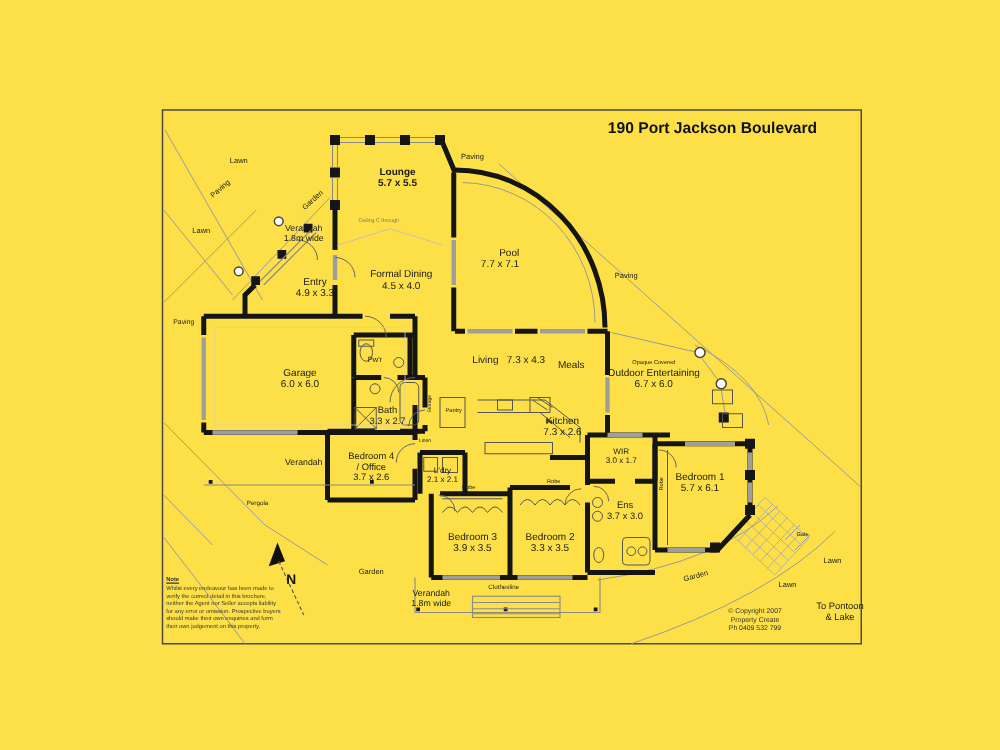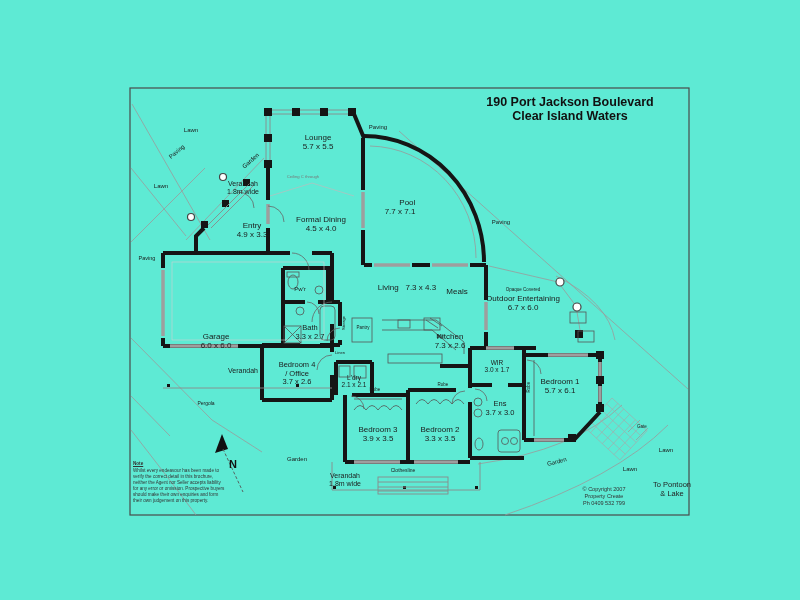--- a/index.html
+++ b/index.html
@@ -1,16 +1,16 @@
 <!DOCTYPE html>
 <html><head>
 <meta charset="utf-8">
 <style>
   html,body{margin:0;padding:0;background:#ffffff;}
-  .canvas{position:relative;width:800px;height:600px;background:#5eead4;overflow:hidden;
+  .canvas{position:relative;width:800px;height:600px;background:#fde047;overflow:hidden;
           font-family:"Liberation Sans", sans-serif;color:#1b1b1b;}
   svg{position:absolute;left:0;top:0;}
   .title{position:absolute;left:450px;top:95px;width:240px;text-align:center;
          font-weight:bold;font-size:12.5px;line-height:14px;color:#111;}
   .lbl{position:absolute;text-align:center;white-space:pre;line-height:1.15;
        transform:translate(-50%,-50%);color:#1b1b1b;}
   .note{position:absolute;left:133px;top:461px;width:94px;font-size:4.6px;line-height:1.3;
         color:#333;text-align:left;}
   .note-h{font-weight:bold;text-decoration:underline;margin-bottom:1px;}
   .copyright{position:absolute;left:604px;top:497px;transform:translate(-50%,-50%);
@@ -215,35 +215,34 @@
     </g>
 
     <g>
       <polygon points="222,434 215,453 228,449" fill="#111"></polygon>
       <path d="M223,449 L243,492" stroke="#555" stroke-width="0.9" stroke-dasharray="3,2" fill="none"></path>
     </g>
   </svg>
 
   <div class="title">
     <div>190 Port Jackson Boulevard</div>
-    <div>Clear Island Waters</div>
   </div>
 
   <div id="labels">
-      <div class="lbl" style="left: 318px; top: 142px; font-size: 8px; transform: translate(-50%, -50%);">Lounge
+      <div class="lbl" style="left: 318px; top: 142px; font-size: 8px; transform: translate(-50%, -50%); font-weight: bold;">Lounge
 5.7 x 5.5</div>
       <div class="lbl" style="left: 400px; top: 207px; font-size: 8px; transform: translate(-50%, -50%); text-align: right;">Pool
 7.7 x 7.1</div>
       <div class="lbl" style="left: 321px; top: 224px; font-size: 8px; transform: translate(-50%, -50%);">Formal Dining
 4.5 x 4.0</div>
       <div class="lbl" style="left: 252px; top: 230px; font-size: 8px; transform: translate(-50%, -50%);">Entry
 4.9 x 3.3</div>
       <div class="lbl" style="left: 243px; top: 188px; font-size: 7px; transform: translate(-50%, -50%);">Verandah
 1.8m wide</div>
-      <div class="lbl" style="left: 216px; top: 303px; font-size: 8px; transform: translate(-50%, -50%); margin-top: 38px;">Garage
+      <div class="lbl" style="left: 240px; top: 303px; font-size: 8px; transform: translate(-50%, -50%);">Garage
 6.0 x 6.0</div>
       <div class="lbl" style="left: 243px; top: 371px; font-size: 7px; transform: translate(-50%, -50%);">Verandah</div>
       <div class="lbl" style="left: 206px; top: 404px; font-size: 5px; transform: translate(-50%, -50%);">Pergola</div>
       <div class="lbl" style="left: 407px; top: 288px; font-size: 8px; transform: translate(-50%, -50%);">Living   7.3 x 4.3</div>
       <div class="lbl" style="left: 457px; top: 292px; font-size: 8px; transform: translate(-50%, -50%);">Meals</div>
       <div class="lbl" style="left: 410px; top: 341px; font-size: 8px; transform: translate(-50%, -50%); margin-left: 40px;">Kitchen
 7.3 x 2.6</div>
       <div class="lbl" style="left: 440px; top: 337px; font-size: 4.5px; transform: translate(-50%, -50%);">Bar</div>
       <div class="lbl" style="left: 363px; top: 328px; font-size: 4.5px; transform: translate(-50%, -50%);">Pantry</div>
       <div class="lbl" style="left: 310px; top: 322px; font-size: 7.5px; transform: translate(-50%, -50%); margin-top: 11px;">Bath

